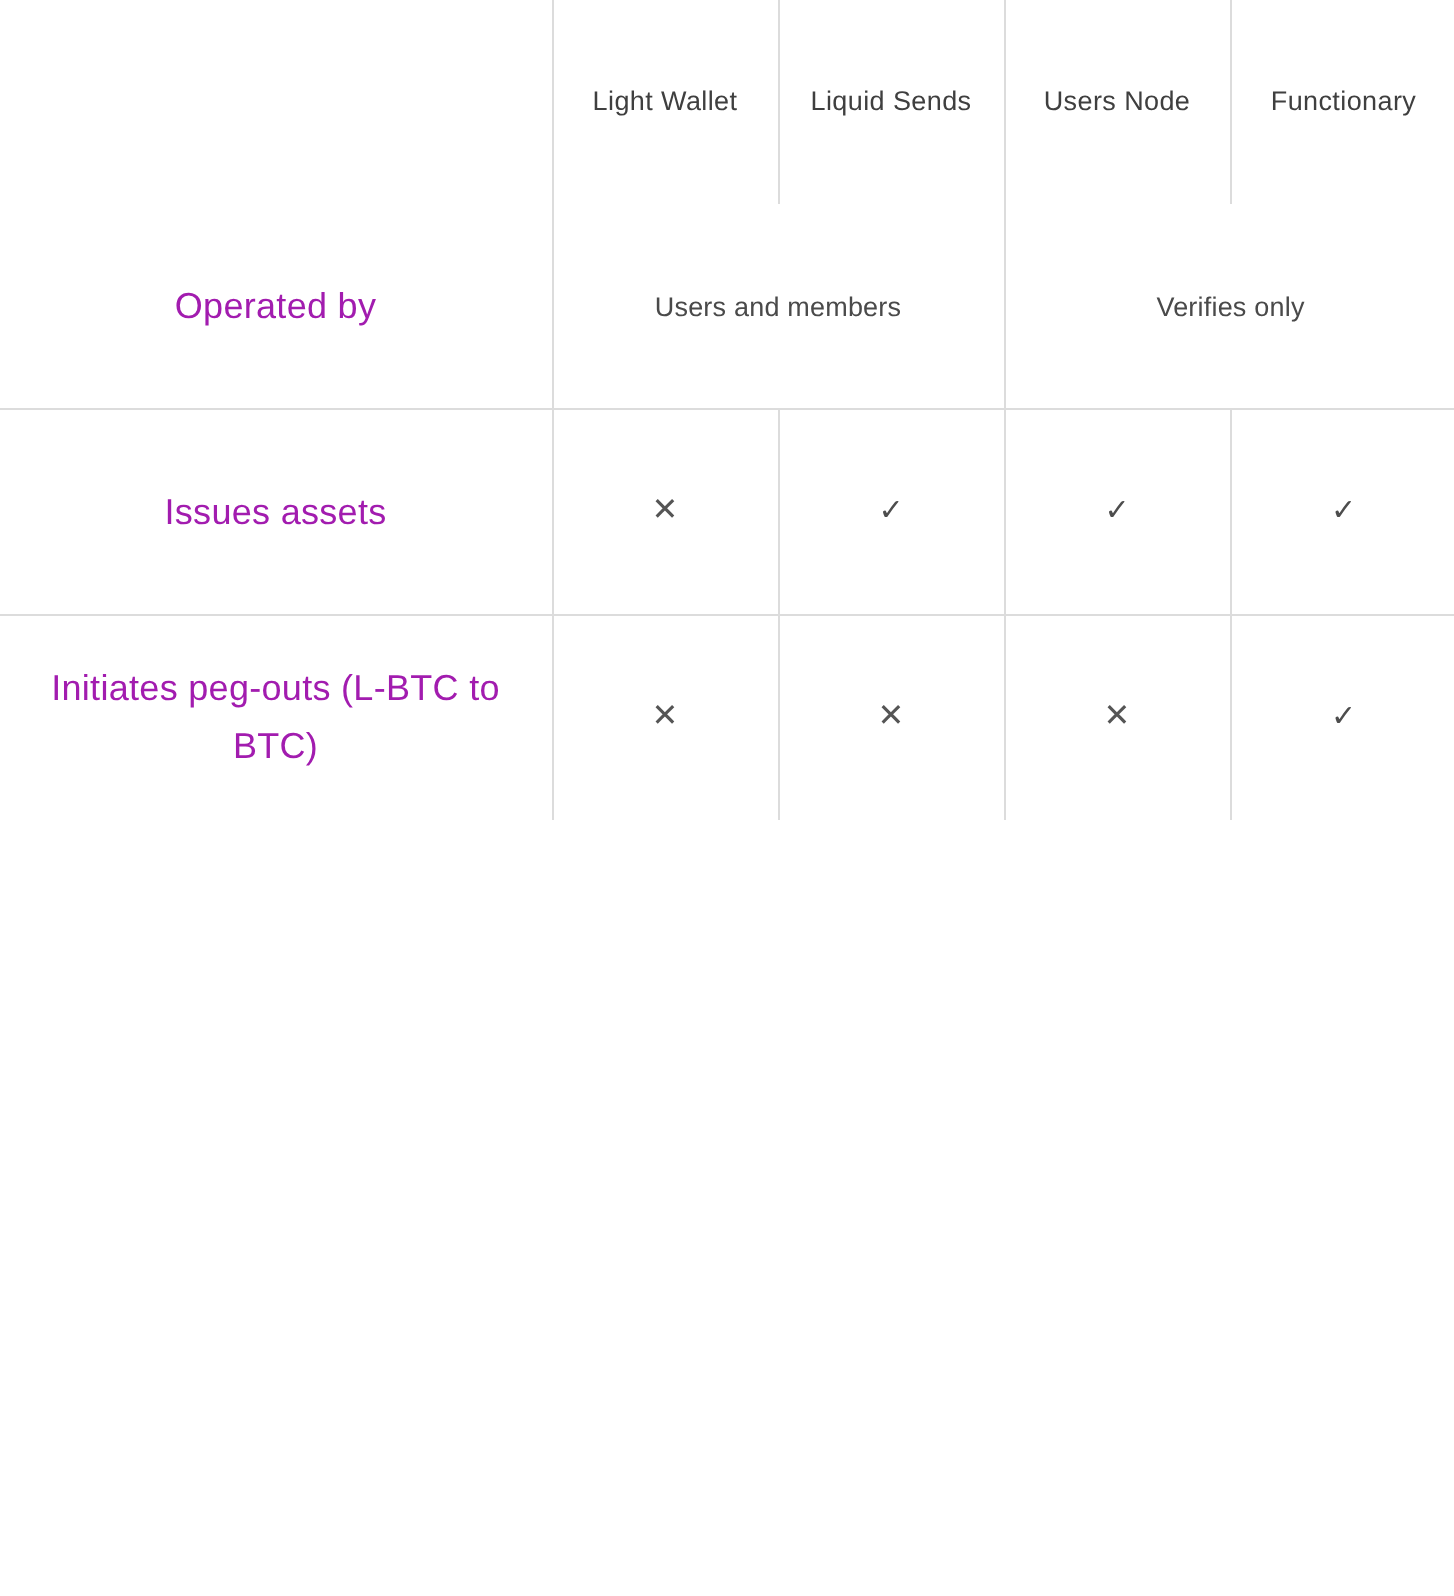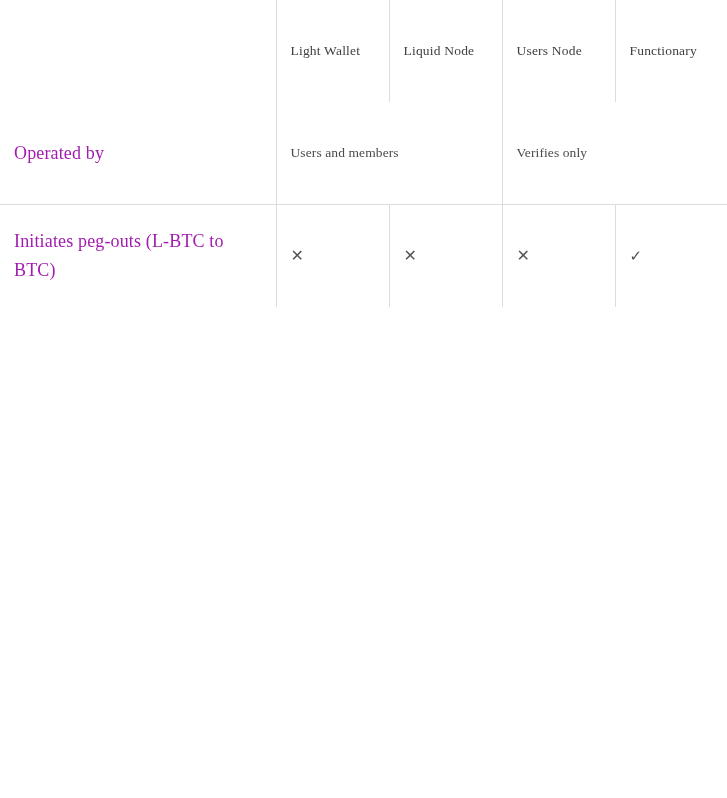--- a/index.html
+++ b/index.html
@@ -17,23 +17,22 @@
   #comparison-table {
     border-collapse: collapse;
     width: 727px;
     table-layout: fixed;
   }
   #comparison-table td,
   #comparison-table th {
     border: 1px solid #dcdcdc;
     vertical-align: middle;
     padding: 14px 14px;
-    text-align: left;
+    text-align: center;
     font-weight: normal;
-    font-family: Liberation Serif, serif;
   }
   
   #comparison-table tr > *:first-child {
     border-left: none;
   }
   #comparison-table tr > *:last-child {
     border-right: none;
   }
   #comparison-table tr:first-child > * {
     border-top: none;
@@ -101,35 +100,42 @@
     <col class="feature-col">
     <col class="node-col">
     <col class="node-col">
     <col class="node-col">
     <col class="node-col">
   </colgroup>
   <thead>
     <tr>
       <th class="corner-cell"></th>
       <th class="col-header">Light Wallet</th>
-      <th class="col-header">Liquid Node</th>
+      <th class="col-header">Liquid Sends</th>
       <th class="col-header">Users Node</th>
       <th class="col-header">Functionary</th>
     </tr>
   </thead>
   <tbody>
 
     <tr class="data-row">
       <td class="feature-cell">Operated by</td>
       <td class="value-cell" colspan="2">Users and members</td>
       <td class="value-cell" colspan="2">Verifies only</td>
     </tr>
 
 
 
+    <tr class="data-row">
+      <td class="feature-cell">Issues assets</td>
+      <td class="mark-cell"><span class="mark cross">✕</span></td>
+      <td class="mark-cell"><span class="mark check">✓</span></td>
+      <td class="mark-cell"><span class="mark check">✓</span></td>
+      <td class="mark-cell"><span class="mark check">✓</span></td>
+    </tr>
 
 
 
     <tr class="data-row">
       <td class="feature-cell">Initiates peg-outs (L-BTC to BTC)</td>
       <td class="mark-cell"><span class="mark cross">✕</span></td>
       <td class="mark-cell"><span class="mark cross">✕</span></td>
       <td class="mark-cell"><span class="mark cross">✕</span></td>
       <td class="mark-cell"><span class="mark check">✓</span></td>
     </tr>

